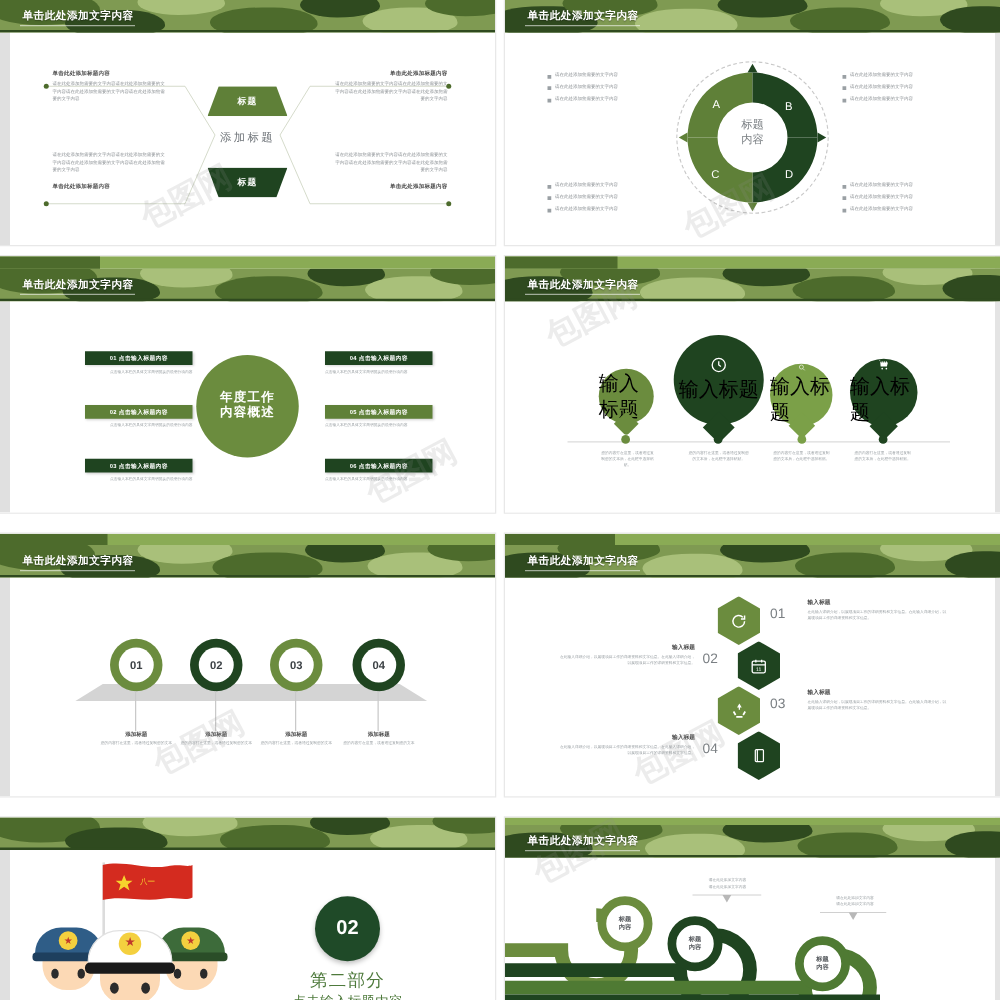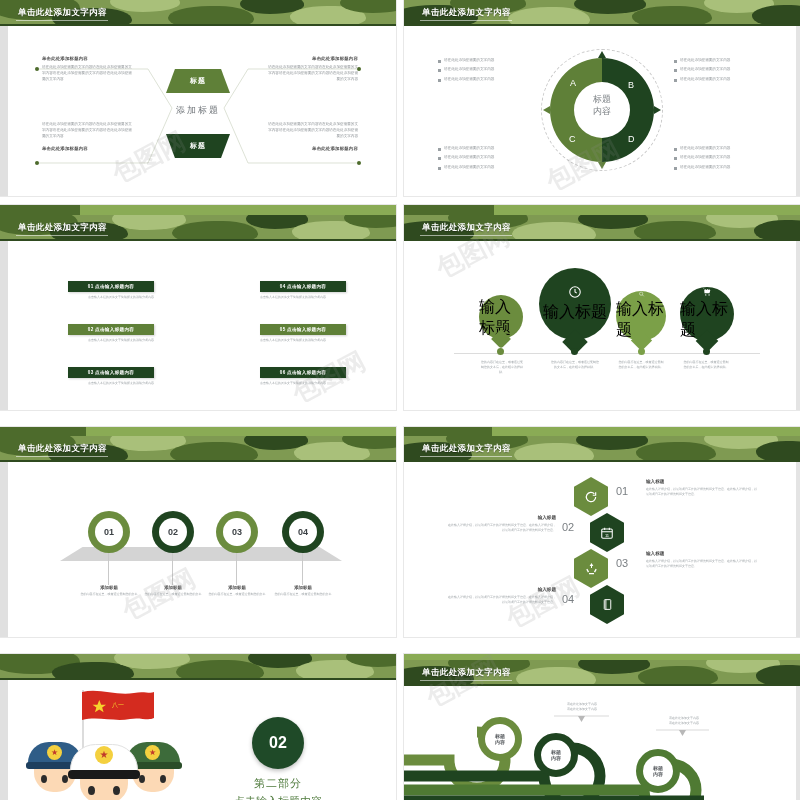--- a/index.html
+++ b/index.html
@@ -224,20 +224,24 @@
       <div class="blob" style="left:344px;top:-7px;width:68px;height:20px;background:#4d6b2c;"></div>
       <div class="strip"></div>
       <div class="title">单击此处添加文字内容</div>
       <div class="uline"></div>
     </div>
     <div style="position:absolute;left:0;right:0;top:0;height:10px;background:#8aab55;overflow:hidden;">
       <div class="blob" style="left:20px;top:-4px;width:80px;height:16px;background:#4d6b2c;"></div>
 
     </div>
 
+    <div class="bigcircle" style="position:absolute;left:157px;top:79px;width:82px;height:82px;">
+      <div>年度工作</div>
+      <div>内容概述</div>
+    </div>
 
     <div style="position:absolute;left:68px;top:76px;width:86px;">
       <div class="pill" style="background:#1f4420;">01 点击输入标题内容</div>
       <div class="tiny" style="margin-top:3px;text-align:right;">点击输入本栏的具体文字简明扼要的说明分项内容</div>
     </div>
     <div style="position:absolute;left:68px;top:119px;width:86px;">
       <div class="pill" style="background:#5f8038;">02 点击输入标题内容</div>
       <div class="tiny" style="margin-top:3px;text-align:right;">点击输入本栏的具体文字简明扼要的说明分项内容</div>
     </div>
     <div style="position:absolute;left:68px;top:162px;width:86px;">
@@ -534,21 +538,21 @@
             <span style="color:#c0392b;font-size:10px;line-height:1;">★</span>
           </div>
         <div style="position:absolute;left:70px;top:100px;width:7px;height:9px;border-radius:50%;background:#2b2b2b;"></div>
         <div style="position:absolute;left:95px;top:100px;width:7px;height:9px;border-radius:50%;background:#2b2b2b;"></div>
       </div>
     </div>
 
     <div class="numcircle" style="position:absolute;left:252px;top:63px;width:52px;height:52px;">
       <span>02</span>
     </div>
-    <div style="position:absolute;left:226px;top:122px;width:104px;text-align:center;color:#4e7a3c;font-size:11px;font-weight:normal;letter-spacing:1px;">第二部分</div>
+    <div style="position:absolute;left:226px;top:122px;width:104px;text-align:center;color:#4e7a3c;font-size:14px;font-weight:normal;letter-spacing:1px;">第二部分</div>
     <div style="position:absolute;left:226px;top:140px;width:104px;text-align:center;color:#4e7a3c;font-size:11px;">点击输入标题内容</div>
   </div>
 
   <div class="slide" style="left:404px;top:654px;width:396px;height:146px;">
     <div class="page"></div>
     <div class="rightrail"></div>
     <div class="camo" style="top:6px;height:26px;">
       <div class="blob" style="left:-14px;top:6px;width:84px;height:24px;background:#2f4a1f;"></div>
       <div class="blob" style="left:44px;top:-8px;width:82px;height:22px;background:#4d6b2c;"></div>
       <div class="blob" style="left:112px;top:7px;width:80px;height:24px;background:#a9c07a;"></div>

